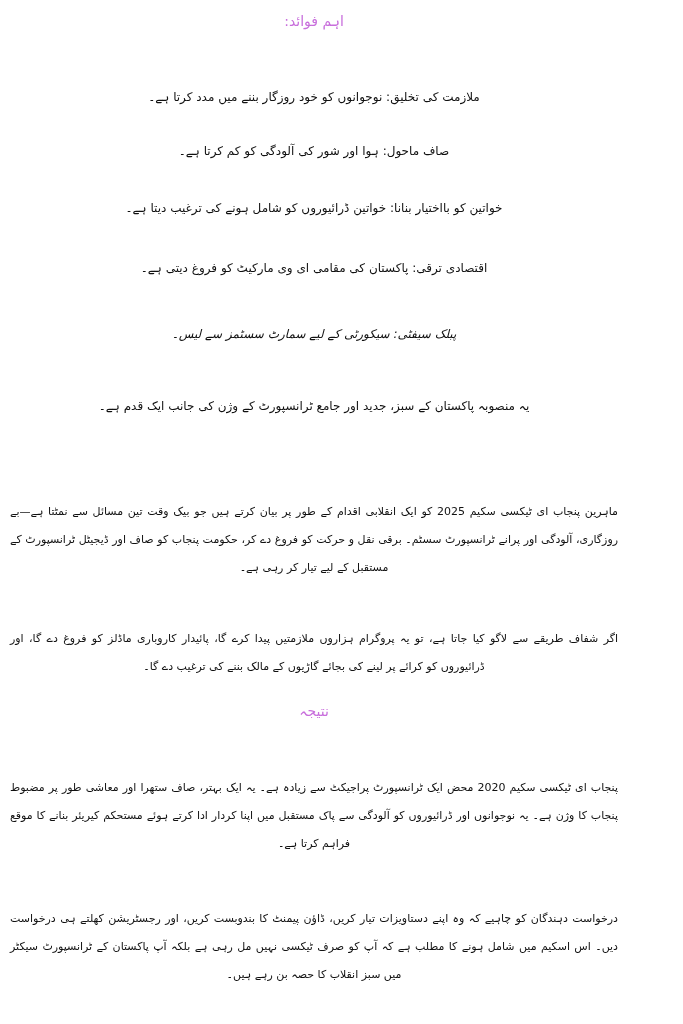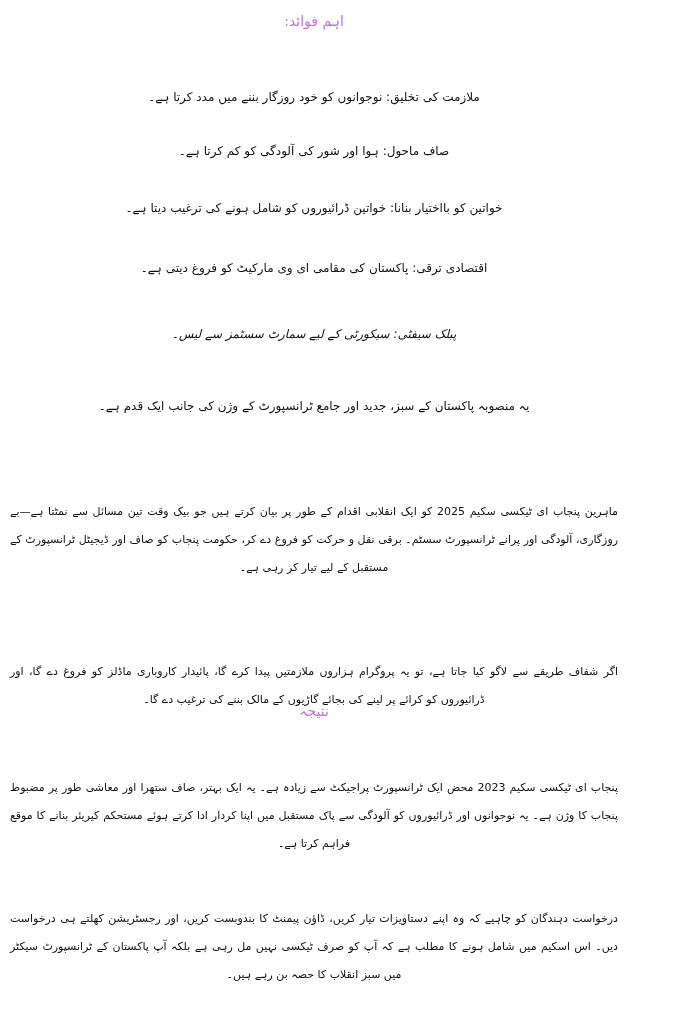--- a/index.html
+++ b/index.html
@@ -57,20 +57,20 @@
   <div class="line" style="top:86px;">ملازمت کی تخلیق: نوجوانوں کو خود روزگار بننے میں مدد کرتا ہے۔</div>
   <div class="line" style="top:140px;">صاف ماحول: ہوا اور شور کی آلودگی کو کم کرتا ہے۔</div>
   <div class="line" style="top:197px;">خواتین کو بااختیار بنانا: خواتین ڈرائیوروں کو شامل ہونے کی ترغیب دیتا ہے۔</div>
   <div class="line" style="top:257px;">اقتصادی ترقی: پاکستان کی مقامی ای وی مارکیٹ کو فروغ دیتی ہے۔</div>
   <div class="line" style="top:323px;font-style:italic;">پبلک سیفٹی: سیکورٹی کے لیے سمارٹ سسٹمز سے لیس۔</div>
 
   <div class="line" style="top:378px;margin-top:17px;">یہ منصوبہ پاکستان کے سبز، جدید اور جامع ٹرانسپورٹ کے وژن کی جانب ایک قدم ہے۔</div>
 
 
   <div class="para justify" style="top:498px;">ماہرین پنجاب ای ٹیکسی سکیم 2025 کو ایک انقلابی اقدام کے طور پر بیان کرتے ہیں جو بیک وقت تین مسائل سے نمٹتا ہے—بے روزگاری، آلودگی اور پرانے ٹرانسپورٹ سسٹم۔ برقی نقل و حرکت کو فروغ دے کر، حکومت پنجاب کو صاف اور ڈیجیٹل ٹرانسپورٹ کے مستقبل کے لیے تیار کر رہی ہے۔</div>
-  <div class="para justify" style="top:658px;">اگر شفاف طریقے سے لاگو کیا جاتا ہے، تو یہ پروگرام ہزاروں ملازمتیں پیدا کرے گا، پائیدار کاروباری ماڈلز کو فروغ دے گا، اور ڈرائیوروں کو کرائے پر لینے کی بجائے گاڑیوں کے مالک بننے کی ترغیب دے گا۔</div>
+  <div class="para justify" style="top:625px;">اگر شفاف طریقے سے لاگو کیا جاتا ہے، تو یہ پروگرام ہزاروں ملازمتیں پیدا کرے گا، پائیدار کاروباری ماڈلز کو فروغ دے گا، اور ڈرائیوروں کو کرائے پر لینے کی بجائے گاڑیوں کے مالک بننے کی ترغیب دے گا۔</div>
 
   <div class="line heading" style="top:700px;">نتیجہ</div>
 
-  <div class="para justify" style="top:774px;">پنجاب ای ٹیکسی سکیم 2023 محض ایک ٹرانسپورٹ پراجیکٹ سے زیادہ ہے۔ یہ ایک بہتر، صاف ستھرا اور معاشی طور پر مضبوط پنجاب کا وژن ہے۔ یہ نوجوانوں اور ڈرائیوروں کو آلودگی سے پاک مستقبل میں اپنا کردار ادا کرتے ہوئے مستحکم کیریئر بنانے کا موقع فراہم کرتا ہے۔</div>
+  <div class="para justify" style="top:774px;">پنجاب ای ٹیکسی سکیم 2020 محض ایک ٹرانسپورٹ پراجیکٹ سے زیادہ ہے۔ یہ ایک بہتر، صاف ستھرا اور معاشی طور پر مضبوط پنجاب کا وژن ہے۔ یہ نوجوانوں اور ڈرائیوروں کو آلودگی سے پاک مستقبل میں اپنا کردار ادا کرتے ہوئے مستحکم کیریئر بنانے کا موقع فراہم کرتا ہے۔</div>
   <div class="para justify" style="top:905px;">درخواست دہندگان کو چاہیے کہ وہ اپنے دستاویزات تیار کریں، ڈاؤن پیمنٹ کا بندوبست کریں، اور رجسٹریشن کھلتے ہی درخواست دیں۔ اس اسکیم میں شامل ہونے کا مطلب ہے کہ آپ کو صرف ٹیکسی نہیں مل رہی ہے بلکہ آپ پاکستان کے ٹرانسپورٹ سیکٹر میں سبز انقلاب کا حصہ بن رہے ہیں۔</div>
 
 </div>
 
 </body></html>

